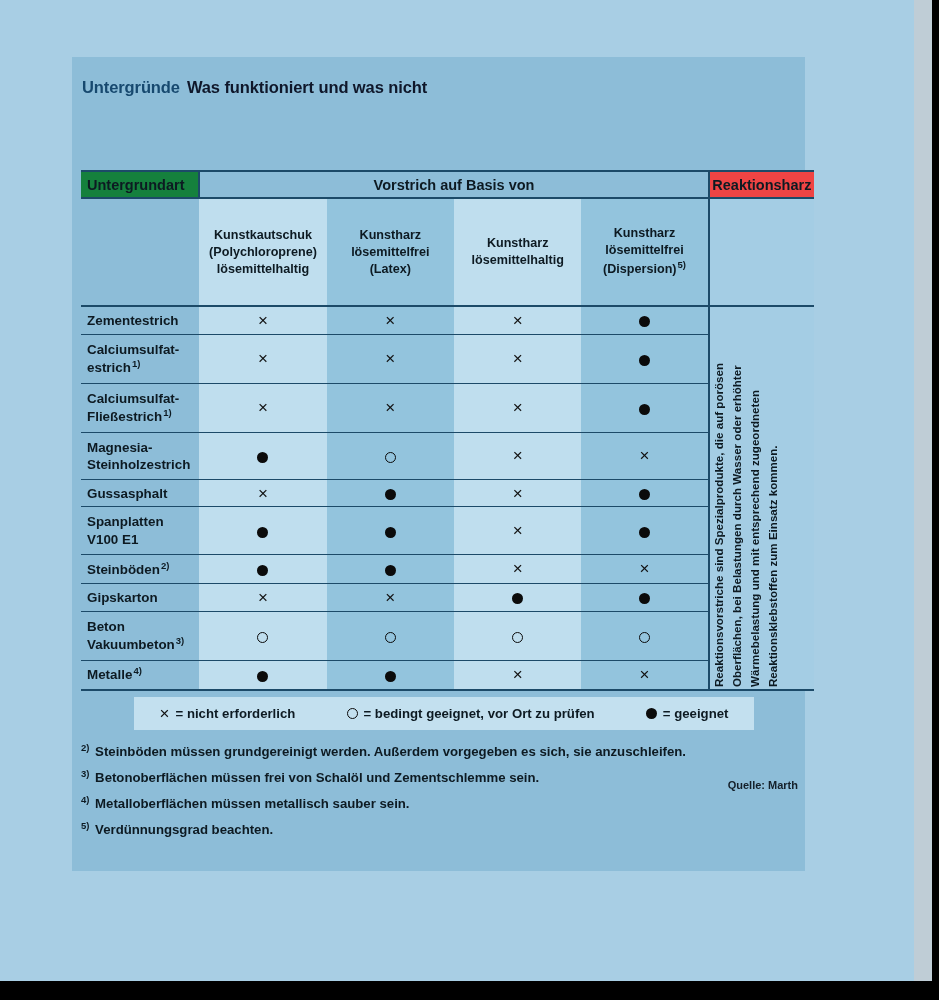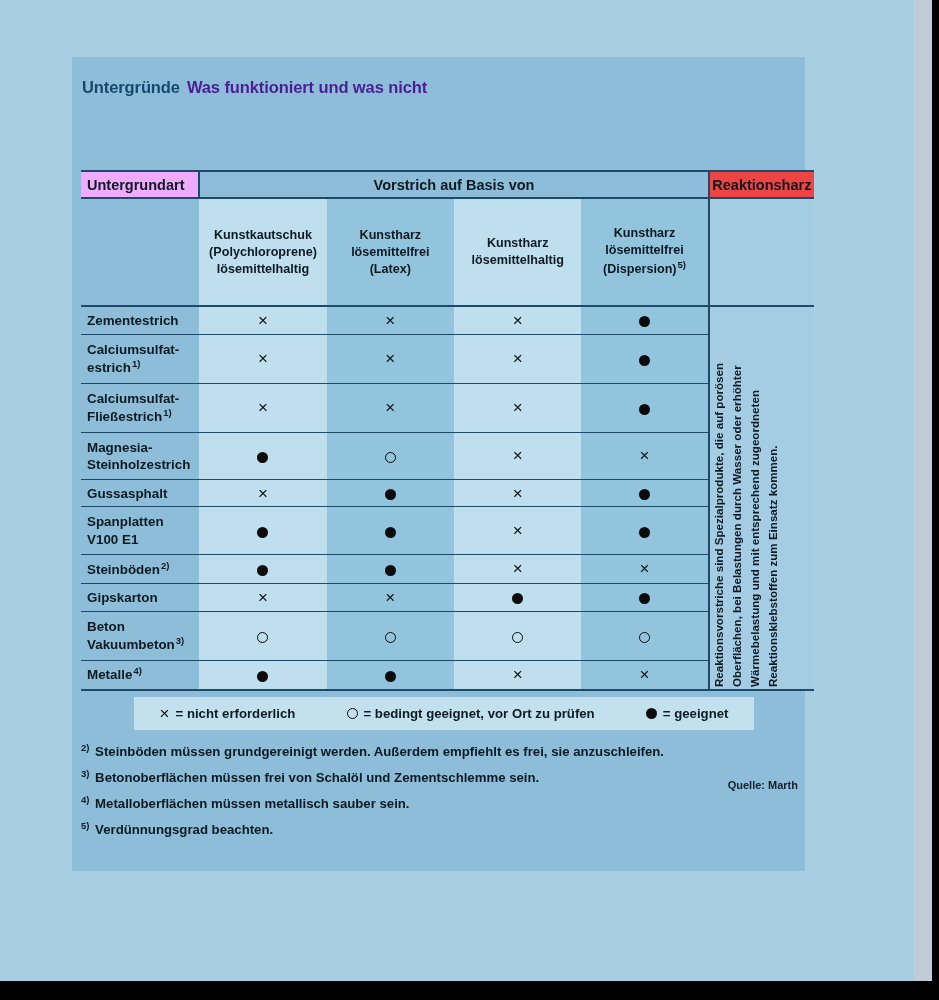--- a/index.html
+++ b/index.html
@@ -73,21 +73,21 @@
   .kicker {
     position: absolute;
     left: 10px;
     top: 21px;
     font-size: 16.5px;
     font-weight: bold;
     white-space: nowrap;
     letter-spacing: -0.1px;
   }
   .kicker .k-blue { color: #17496f; }
-  .kicker .k-dark { color: #4c1d95; margin-left: 7px; margin-top: 20px; }
+  .kicker .k-dark { color: #0f172a; margin-left: 7px; margin-top: 20px; }
 
   .maintitle {
     position: absolute;
     left: 9px;
     top: 47px;
     font-size: 30px;
     font-weight: bold;
     color: #101b22;
     letter-spacing: -0.6px;
     white-space: nowrap;
@@ -120,21 +120,21 @@
   col.c-rh    { width: 105px; }
 
   
   .hdr-top {
     height: 27px;
   }
   .th-label {
     font-size: 14.5px;
     text-align: left;
     padding-left: 6px !important;
-    background: #f0abfc;
+    background: #15803d;
     border-top: 2px solid #1c4a68;
     border-bottom: 2px solid #1c4a68;
   }
   .th-group {
     font-size: 14.5px;
     background: #8dbdd8;
     border-top: 2px solid #1c4a68;
     border-bottom: 2px solid #1c4a68;
     border-left: 2px solid #1c4a68;
   }
@@ -427,19 +427,19 @@
         <span class="mk mk-open"></span>
         <span>= bedingt geeignet, vor Ort zu prüfen</span>
       </div>
       <div class="leg-item">
         <span class="mk mk-filled"></span>
         <span>= geeignet</span>
       </div>
     </div>
 
   <div id="footnotes">
-      <div class="fnline"><sup>2)</sup><span> Steinböden müssen grundgereinigt werden. Außerdem empfiehlt es frei, sie anzuschleifen.</span></div>
+      <div class="fnline"><sup>2)</sup><span> Steinböden müssen grundgereinigt werden. Außerdem vorgegeben es sich, sie anzuschleifen.</span></div>
       <div class="fnline"><sup>3)</sup><span> Betonoberflächen müssen frei von Schalöl und Zementschlemme sein.</span></div>
       <div class="fnline"><sup>4)</sup><span> Metalloberflächen müssen metallisch sauber sein.</span></div>
       <div class="fnline"><sup>5)</sup><span> Verdünnungsgrad beachten.</span></div>
     </div>
   <div id="source">Quelle: Marth</div>
 </div>
 
 </body></html>

